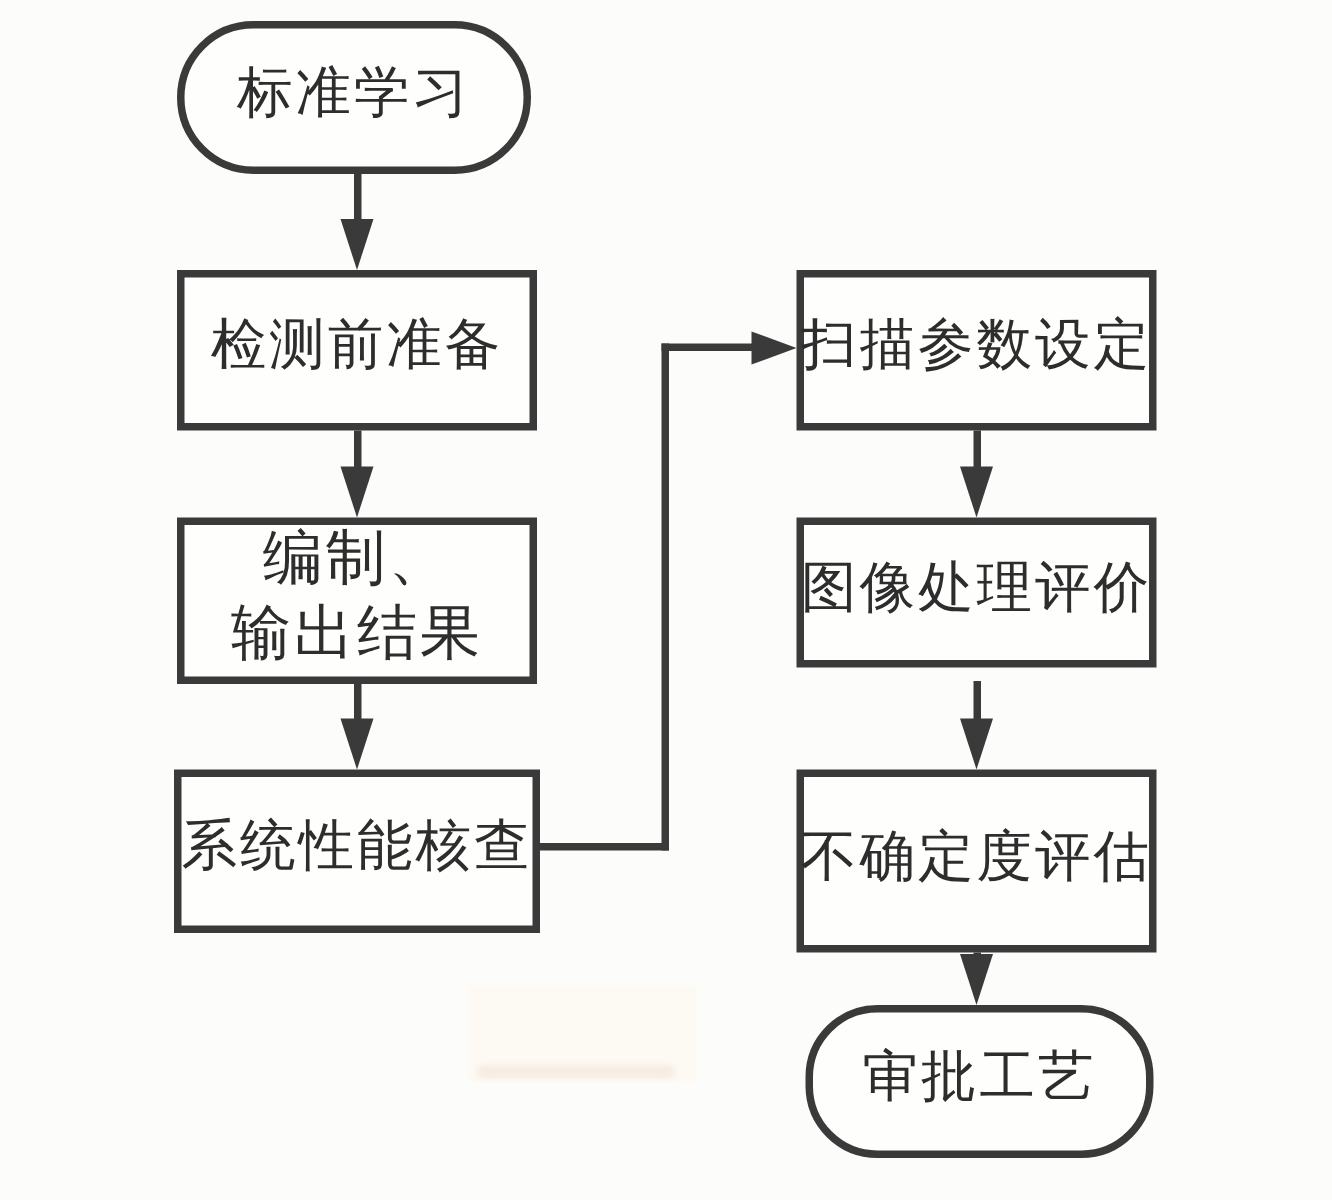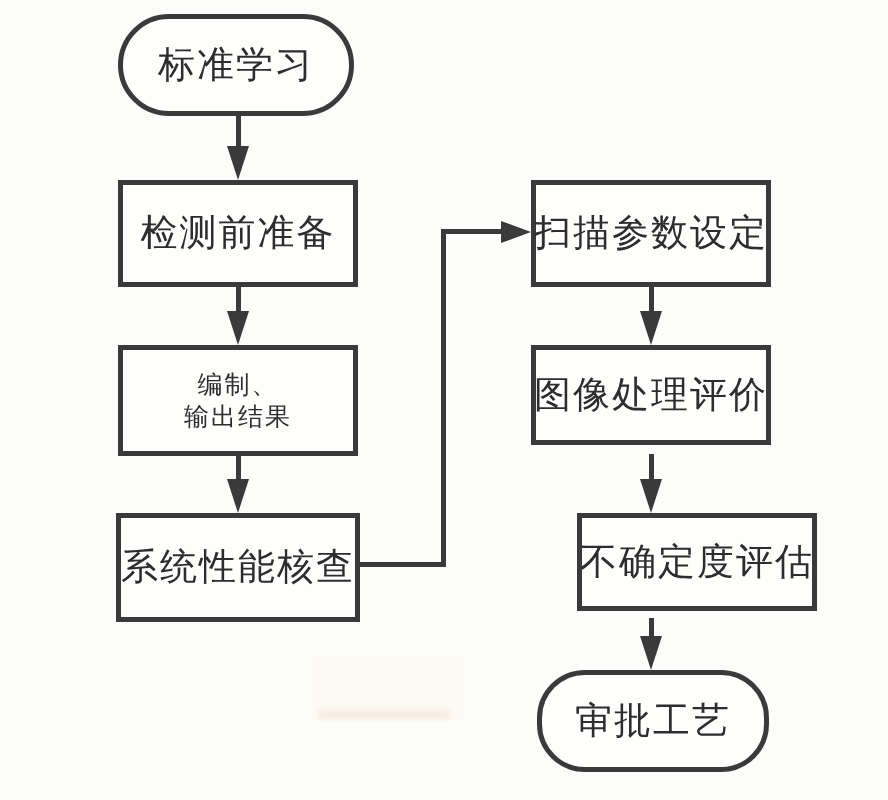--- a/index.html
+++ b/index.html
@@ -28,30 +28,31 @@
     color: var(--text);
     display: flex;
     flex-direction: column;
     align-items: center;
     justify-content: center;
     font-size: 37px;
     letter-spacing: 2px;
     text-align: center;
     line-height: 1.25;
     white-space: nowrap;
+    font-family: Liberation Mono, monospace;
   }
   .stadium { border-radius: 52px; }
   
   .n1 { left: 118px; top: 14px;  width: 236px; height: 102px; }
   .n2 { left: 118px; top: 180px; width: 240px; height: 107px; }
-  .n3 { left: 118px; top: 345px; width: 240px; height: 111px; font-size: 25px; }
+  .n3 { left: 118px; top: 345px; width: 240px; height: 111px; font-size: 40px; }
   .n4 { left: 116px; top: 513px; width: 244px; height: 109px; }
   .n5 { left: 531px; top: 180px; width: 240px; height: 107px; }
   .n6 { left: 531px; top: 345px; width: 240px; height: 100px; }
-  .n7 { left: 531px; top: 513px; width: 240px; height: 98px; margin-left: 46px; }
+  .n7 { left: 531px; top: 513px; width: 240px; height: 122px; }
   .n8 { left: 537px; top: 670px; width: 232px; height: 102px; border-radius: 48px; }
   
   .line {
     position: absolute;
     background: var(--stroke);
   }
   .vline { width: 5px; }
   .hline { height: 5px; }
   .l-a1 { left: 236px; top: 114px; height: 36px; }
   .l-a2 { left: 236px; top: 285px; height: 30px; }

